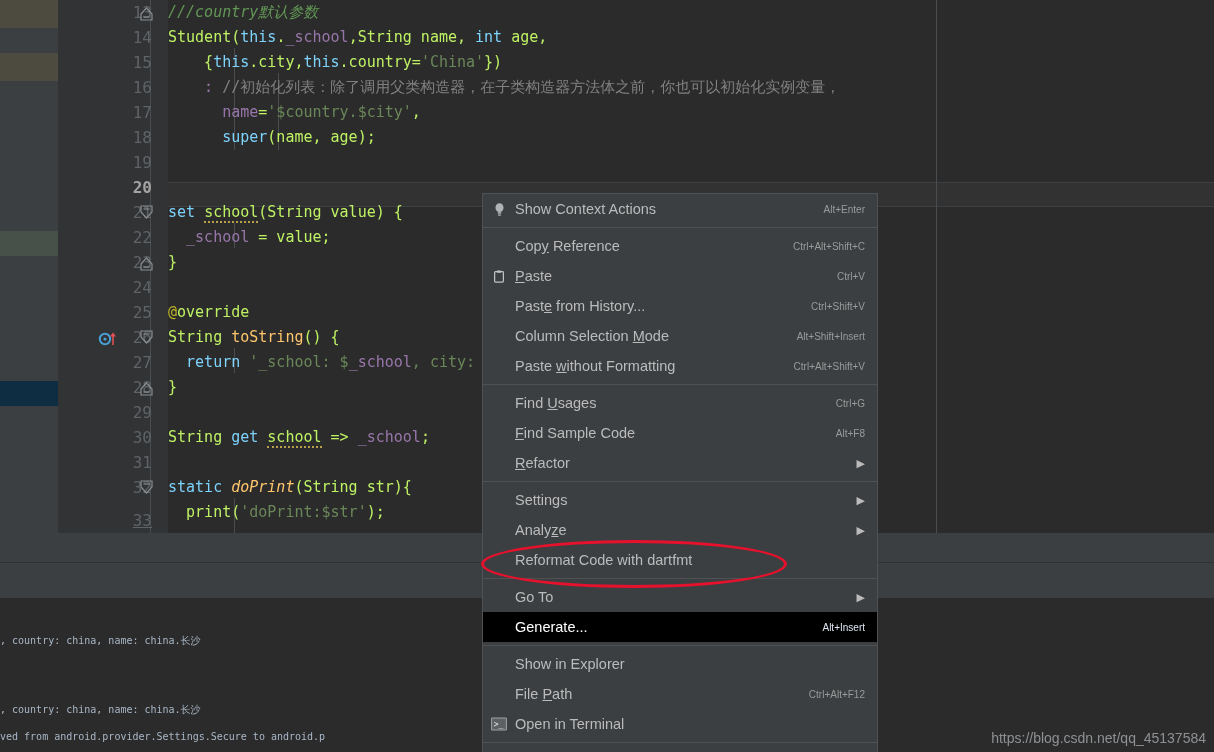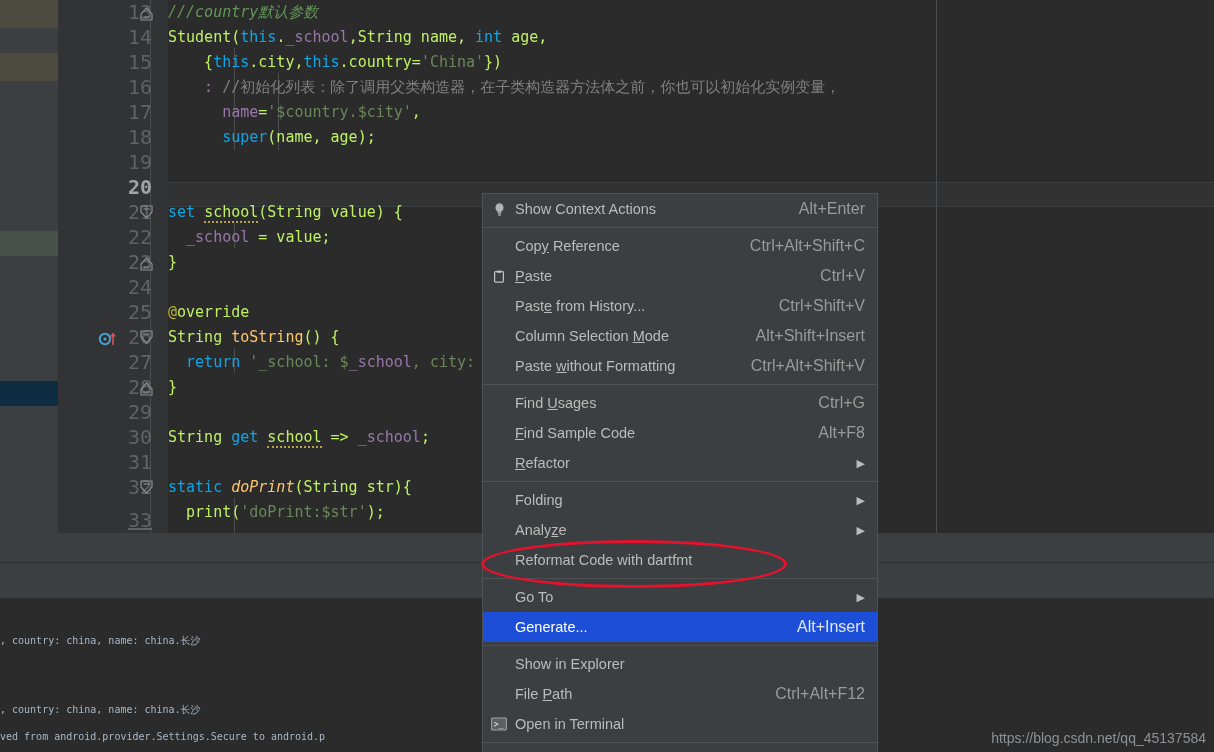--- a/index.html
+++ b/index.html
@@ -7,35 +7,35 @@
   #root{position:relative;width:1214px;height:752px;background:#2b2b2b;}
 
   
   .markerstrip{position:absolute;left:0;top:0;width:58px;height:533px;background:#3b3f41;}
   .mk{position:absolute;left:0;width:58px;}
 
   
   .editor{position:absolute;left:58px;top:0;width:1156px;height:533px;background:#2b2b2b;}
   .gutter{position:absolute;left:0;top:0;width:110px;height:533px;background:#313335;}
   .ln{position:absolute;right:60px;width:40px;text-align:right;
-      font-family:"DejaVu Sans Mono",monospace;font-size:20px;color:#606366;height:25px;line-height:25px;}
+      font-family:"DejaVu Sans Mono",monospace;font-size:16px;color:#606366;height:25px;line-height:25px;}
   .ln.cur{color:#a4a3a3;font-weight:bold;}
   .gicon{position:absolute;left:82px;width:16px;height:25px;}
   .runmark{position:absolute;left:40px;width:26px;height:25px;}
   .vline{position:absolute;left:92px;top:0;width:1px;height:533px;background:#4a4d4f;}
   .curline{position:absolute;left:0;width:1156px;height:25px;background:#323232;
            border-top:1px solid #3c4043;border-bottom:1px solid #3c4043;box-sizing:border-box;}
   .codearea{position:absolute;left:110px;top:0;width:1046px;height:533px;}
   .cl{position:absolute;left:0;height:25px;line-height:25px;white-space:pre;
       font-family:"DejaVu Sans Mono",monospace;font-size:15px;color:#a9b7c6;}
   .indentguide{position:absolute;width:1px;background:#4a4d4f;}
   .rightmargin{position:absolute;left:768px;top:0;width:1px;height:533px;background:#4a4d4f;}
 
   
-  .t-kw{color:#0ea5e9;}
+  .t-kw{color:#7dd3fc;}
   .t-str{color:#6a8759;}
   .t-cmt{color:#808080;}
   .t-doc{color:#629755;font-style:italic;}
   .t-fld{color:#9876aa;}
   .t-fn{color:#ffc66d;}
   .t-ann{color:#bbb529;}
   .t-plain{color:#bef264;}
   .t-ital{color:#a9b7c6;font-style:italic;}
   .squig{border-bottom:2px dotted #b9a04a;}
 
@@ -47,24 +47,24 @@
   .coline{position:absolute;left:0;white-space:pre;font-family:"DejaVu Sans Mono",monospace;
           font-size:10px;color:#a9b7c6;height:22px;line-height:22px;}
   .watermark{position:absolute;right:8px;bottom:6px;font-size:14px;color:#8e9194;
              font-family:"Liberation Sans",sans-serif;}
 
   
   .ctxmenu{position:absolute;left:482px;top:193px;width:396px;background:#3c3f41;
            border:1px solid #4f5254;box-sizing:border-box;}
   .mi{position:relative;height:30px;display:flex;align-items:center;
       font-size:14.5px;color:#bbbbbb;}
-  .mi.sel{background:#1d4ed8;color:#ffffff;}
+  .mi.sel{background:#000000;color:#ffffff;}
   .mi .ic{width:32px;min-width:32px;display:flex;align-items:center;justify-content:center;}
   .mi .lb{flex:1;white-space:nowrap;}
-  .mi .sc{color:#9a9a9a;padding-right:12px;font-size:16px;white-space:nowrap;}
+  .mi .sc{color:#9a9a9a;padding-right:12px;font-size:10px;white-space:nowrap;}
   .mi.sel .sc{color:#dfe6f2;}
   .mi .arw{padding-right:12px;color:#bbbbbb;font-size:11px;}
   .sep{height:1px;background:#4f5254;margin:3px 0;}
   .u{text-decoration:underline;}
 
   
   .ellipse{position:absolute;left:481px;top:540px;width:300px;height:42px;
            border:3px solid #e8112d;border-radius:50%;pointer-events:none;}
 </style>
 </head>
@@ -257,21 +257,21 @@
         <span class="sc">Alt+F8</span>
       </div>
       <div class="mi">
         <span class="ic"></span>
         <span class="lb"><span class="u">R</span>efactor</span>
         <span class="arw">▶</span>
       </div>
       <div class="sep"></div>
       <div class="mi">
         <span class="ic"></span>
-        <span class="lb">Folding</span>
+        <span class="lb">Settings</span>
         <span class="arw">▶</span>
       </div>
       <div class="mi">
         <span class="ic"></span>
         <span class="lb">Analy<span class="u">z</span>e</span>
         <span class="arw">▶</span>
       </div>
       <div class="mi">
         <span class="ic"></span>
         <span class="lb">Reformat Code with dartfmt</span>

